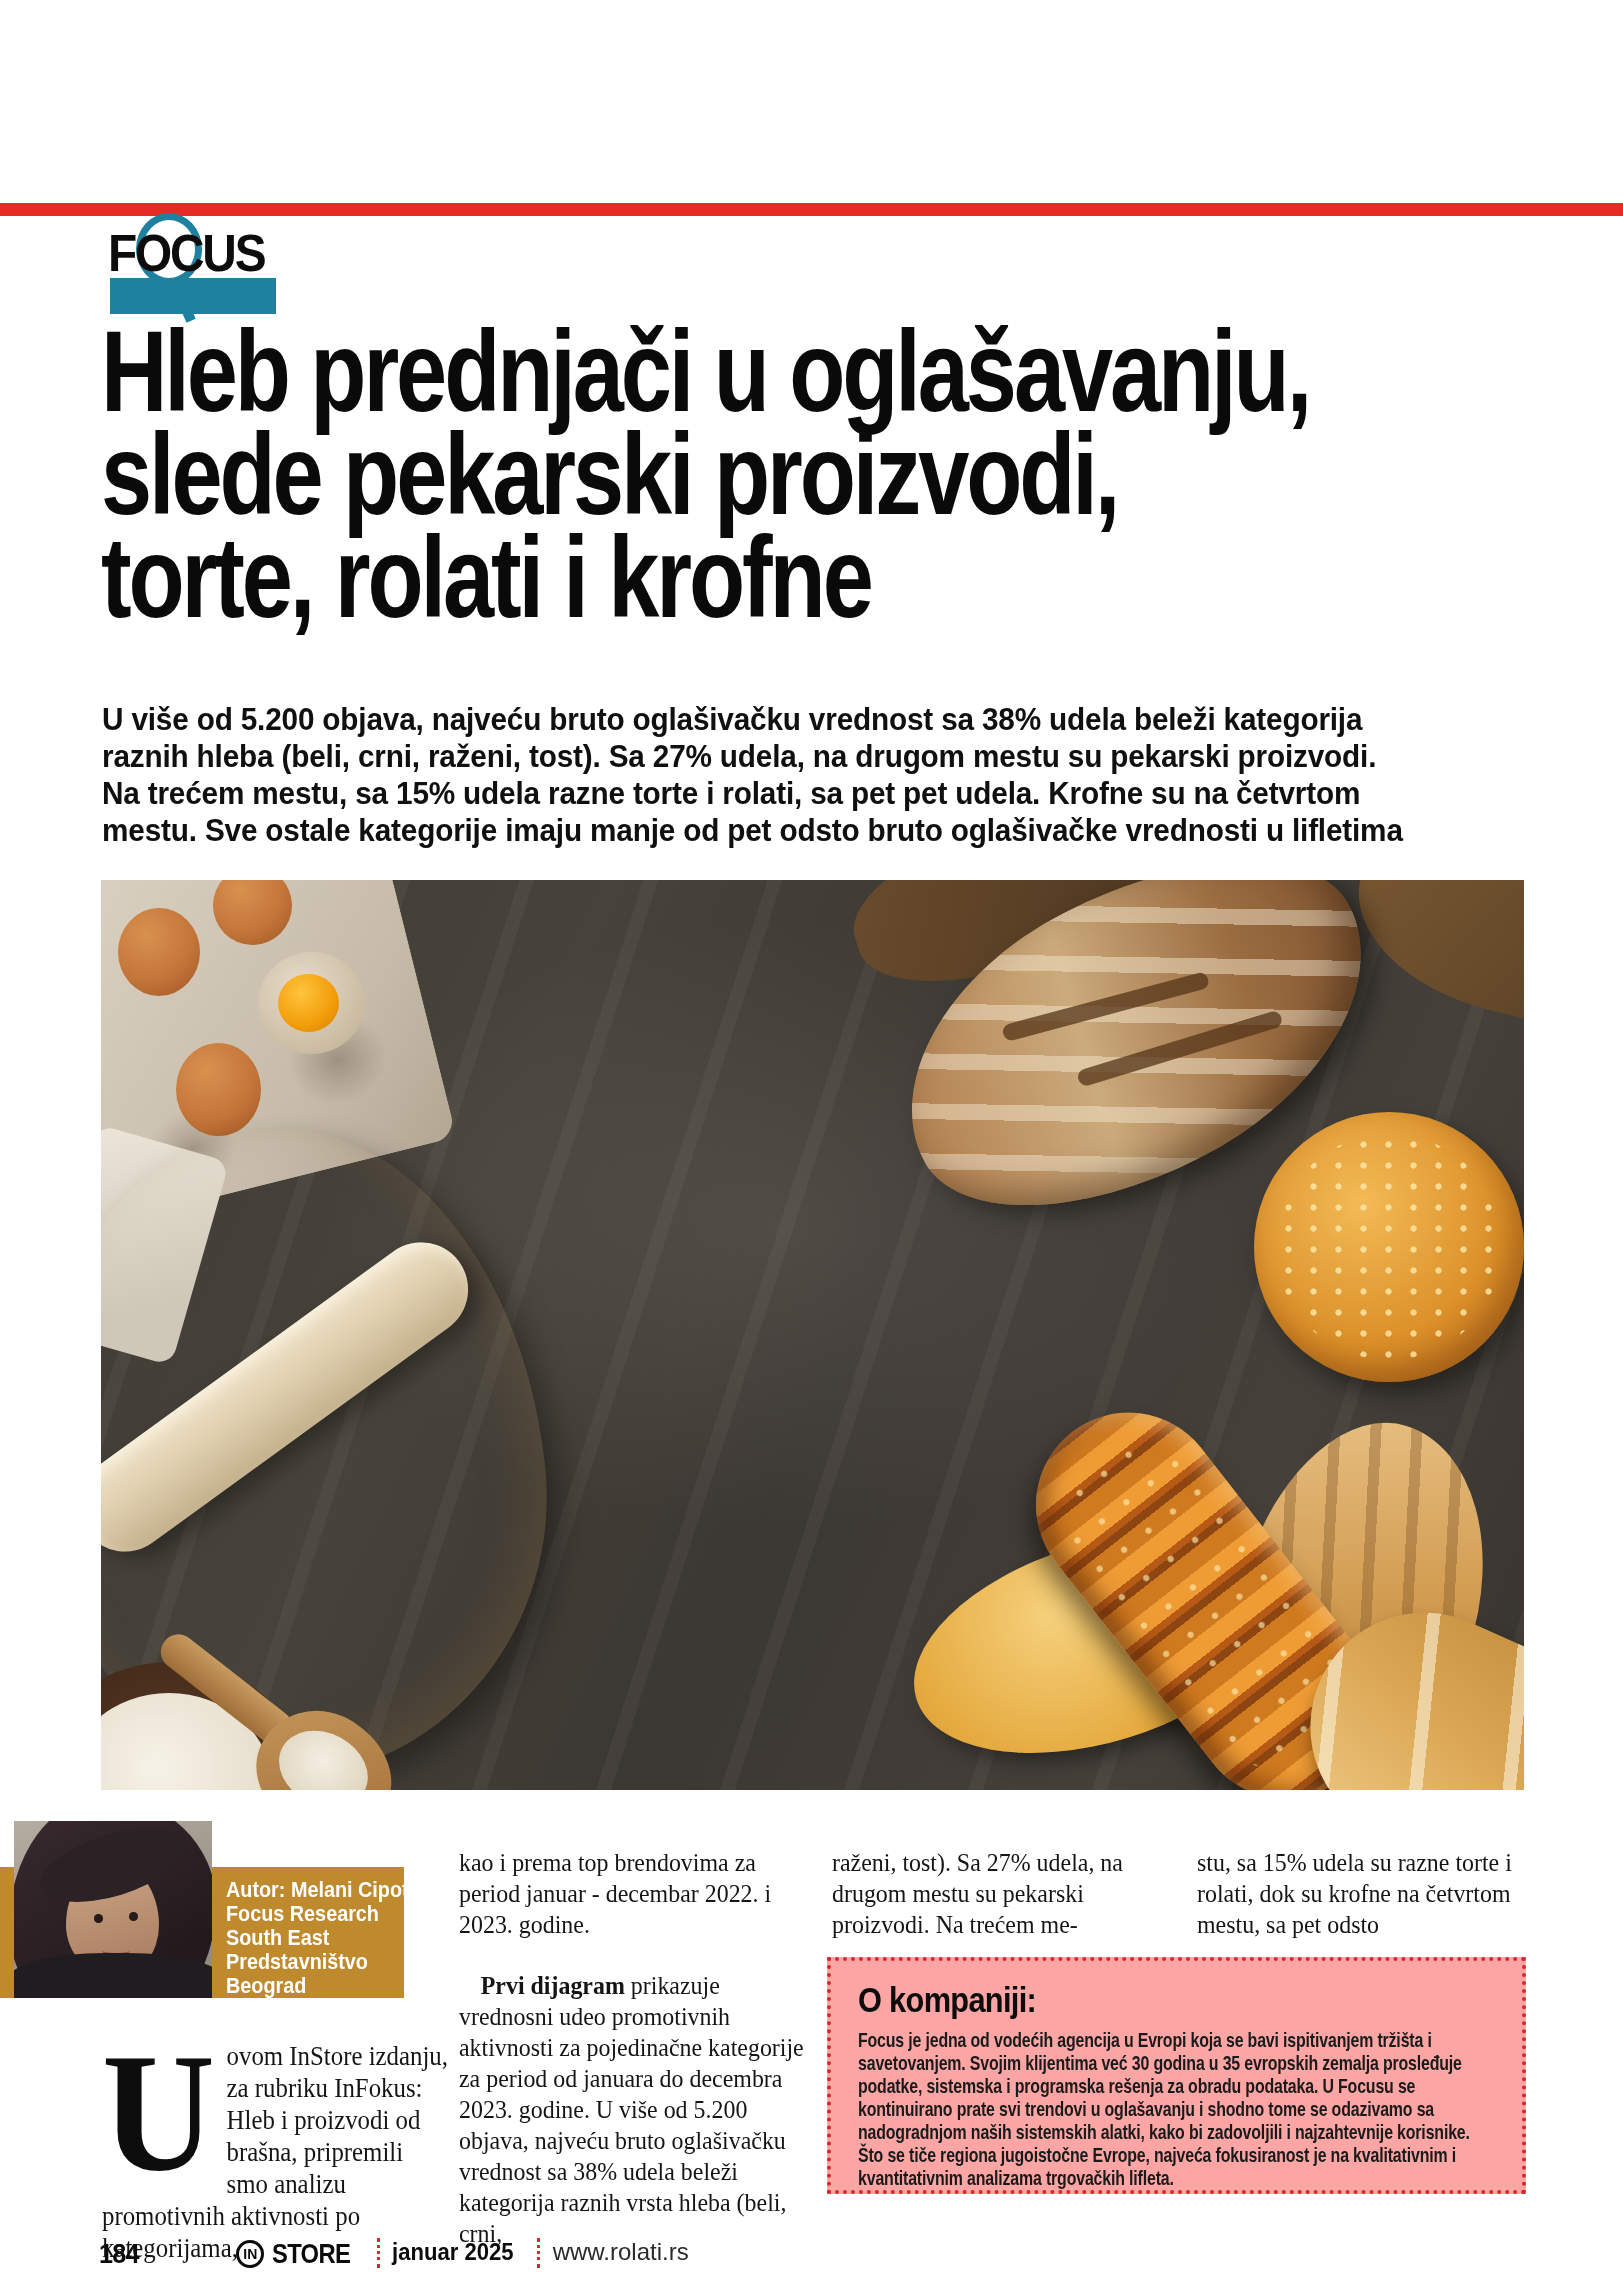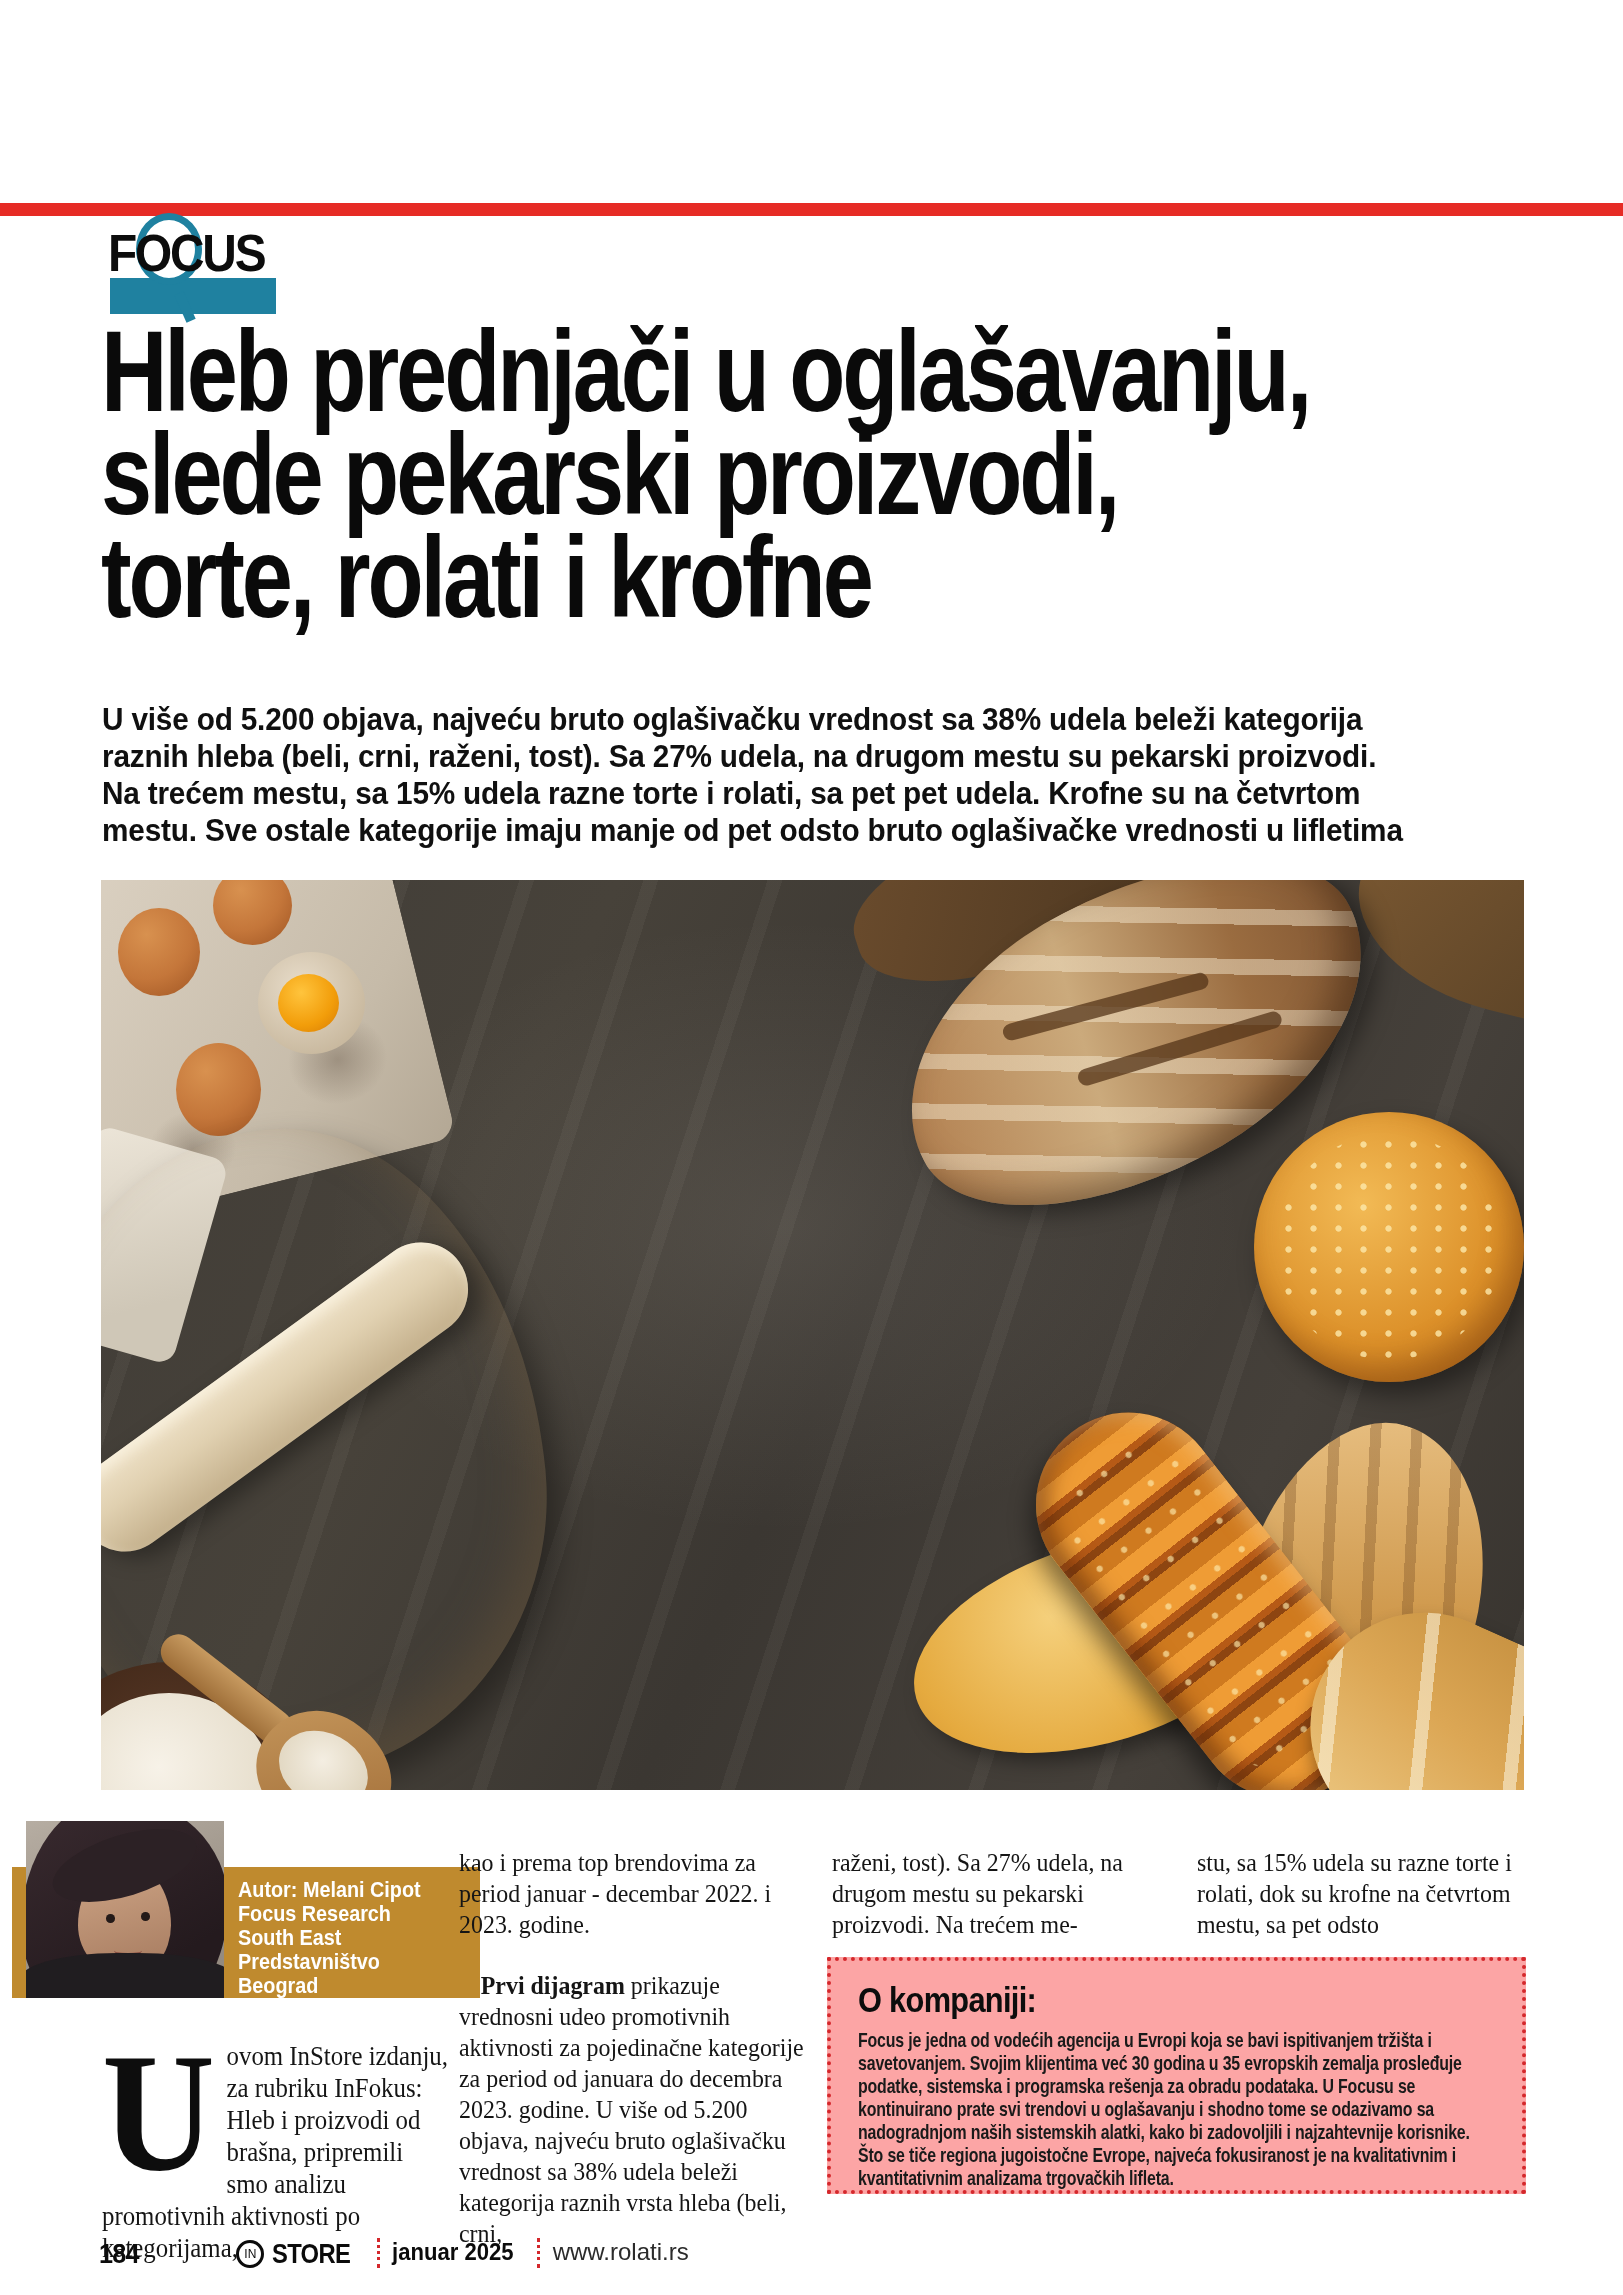--- a/index.html
+++ b/index.html
@@ -107,21 +107,21 @@
       repeating-linear-gradient(90deg,#8d4511 0 7.9px,#cf7a1f 7.9px 27px,#ef9c35 27px 46px,#b65a16 46px 53px),
       linear-gradient(180deg,#e8902d,#a44f12);
     box-shadow:inset 0 9.4px 20.4px rgba(255,210,140,.5), inset 0 -12.6px 23.6px rgba(80,30,5,.6), 9.4px 12.6px 23.6px rgba(0,0,0,.45);}
   .baguette{left:1203px;top:763px;width:377px;height:228px;border-radius:114px;transform:rotate(24deg);
     background:
       repeating-linear-gradient(72deg, transparent 0 42px, rgba(250,240,214,.6) 42px 55px, transparent 55px 93px),
       linear-gradient(15deg,#ecc781,#dca755 48%,#c08a3a);
     box-shadow:7.9px 11px 20.4px rgba(0,0,0,.45);}
 
   
-  .author-box{left:12px;top:1867px;width:468px;height:131px;background:var(--gold);}
+  .author-box{left:0;top:1867px;width:404px;height:131px;background:var(--gold);}
   .author-photo{left:14px;top:-46px;width:198px;height:177px;overflow:hidden;background:linear-gradient(160deg,#b6ada2,#948b80 75%);}
   .hair{left:-4.7px;top:-23.6px;width:207px;height:236px;border-radius:46% 54% 48% 52%/55% 45% 55% 45%;
     background:linear-gradient(150deg,#3a2b30,#241a1e 70%);}
   .face{left:52px;top:41px;width:93px;height:115px;border-radius:50% 50% 46% 54%/55% 55% 45% 45%;
     background:linear-gradient(165deg,#cfa687,#ab8064 85%);}
   .bangs{left:23.6px;top:14px;width:149px;height:61px;border-radius:50%;transform:rotate(-17deg);
     background:#2c2125;}
   .eye{width:8.6px;height:8.6px;border-radius:50%;background:#241a18;}
   .eye-l{left:80px;top:93px;} .eye-r{left:115px;top:91px;}
   .mouth{left:88px;top:124px;width:28px;height:11px;border-radius:0 0 50% 50%;border-bottom:3.1px solid rgba(130,70,60,.85);}
@@ -148,21 +148,21 @@
   .company-title{font-size:35px;font-weight:800;color:#0d0d0d;letter-spacing:-0.8px;
     transform:scaleX(.88);transform-origin:0 0;white-space:nowrap;}
   .company-body{margin-top:9.4px;width:815px;transform:scaleX(.78);transform-origin:0 0;
     font-size:20.4px;line-height:23px;font-weight:600;color:#1a1a1a;letter-spacing:-0.2px;}
 
   
   .footer{left:99px;top:2238px;width:1099px;height:38px;display:flex;align-items:flex-start;}
   .page-num{font-size:28px;font-weight:900;letter-spacing:-0.8px;color:#0b0b0b;transform:scaleX(.9);transform-origin:0 0;}
   .store-group{display:flex;align-items:center;margin-left:93px;}
   .in-circle{width:28px;height:28px;border:3.1px solid #0b0b0b;border-radius:50%;
-    display:flex;align-items:center;justify-content:center;font-size:12px;font-weight:400;color:#0b0b0b;}
+    display:flex;align-items:center;justify-content:center;font-size:14px;font-weight:700;color:#0b0b0b;}
   .store-word{margin-left:7.9px;font-size:28px;font-weight:900;letter-spacing:-0.8px;color:#0b0b0b;
     transform:scaleX(.85);transform-origin:0 50%;}
   .dot-sep{height:30px;border-left:3.1px dotted var(--dotred);margin:0 12.6px;}
   .issue{font-size:24px;font-weight:700;color:#0b0b0b;transform:scaleX(.92);transform-origin:0 50%;white-space:nowrap;}
   .website{font-size:24px;font-weight:400;color:#2b2b2b;white-space:nowrap;}
 </style>
 </head>
 <body>
 
 <div class="page">

